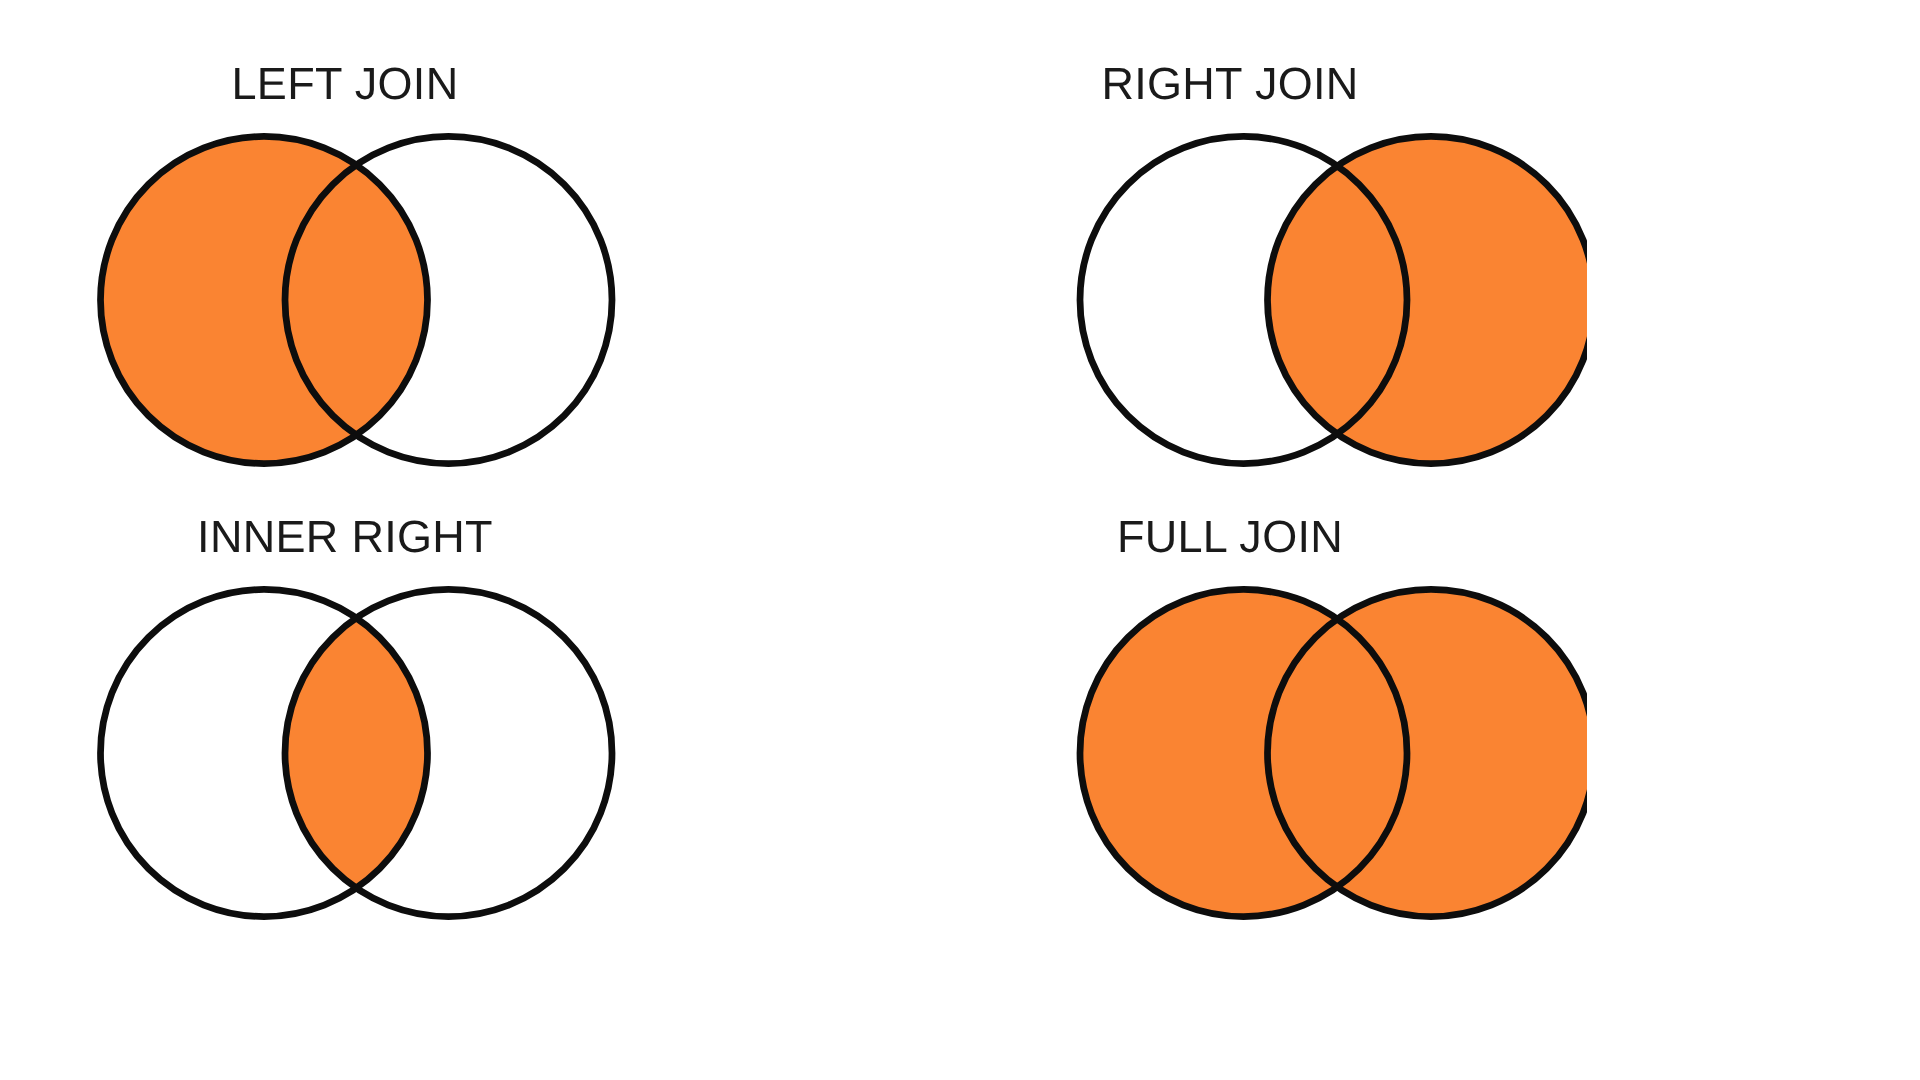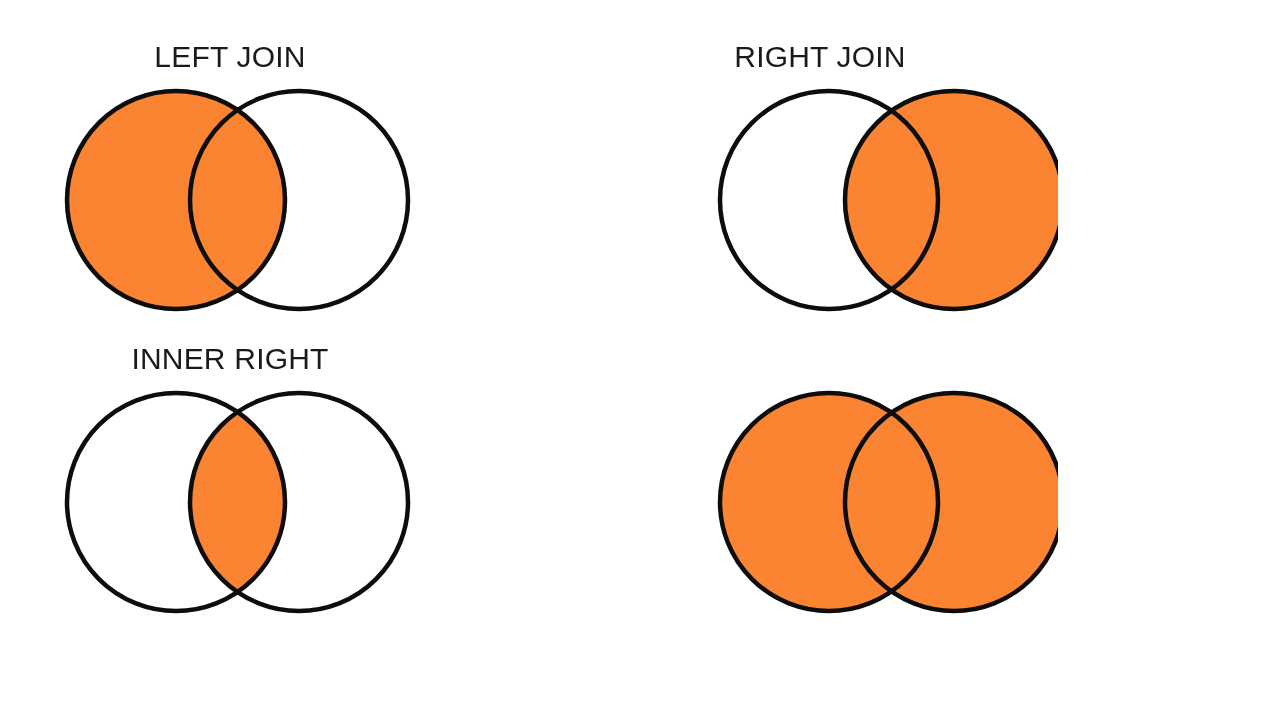--- a/index.html
+++ b/index.html
@@ -119,20 +119,21 @@
 
       <g clip-path="url(#clip-lb-right)">
         <circle cx="170" cy="116" r="109" fill="#FA8432"></circle>
       </g>
       <circle cx="170" cy="116" r="109" class="circle-outline" style="stroke: rgb(13, 13, 13);"></circle>
       <circle cx="293" cy="116" r="109" class="circle-outline" style="stroke: rgb(13, 13, 13);"></circle>
     </svg>
   </div>
 
   <div class="panel panel-rb">
+    <div class="panel-title shift-right" style="color: rgb(26, 26, 26);">FULL JOIN</div>
 
     <svg class="venn" viewBox="0 0 460 232">
 
       <circle cx="231" cy="116" r="109" fill="#FA8432"></circle>
       <circle cx="356" cy="116" r="109" fill="#FA8432"></circle>
       <circle cx="231" cy="116" r="109" class="circle-outline" style="stroke: rgb(13, 13, 13);"></circle>
       <circle cx="356" cy="116" r="109" class="circle-outline" style="stroke: rgb(13, 13, 13);"></circle>
     </svg>
   </div>
 

